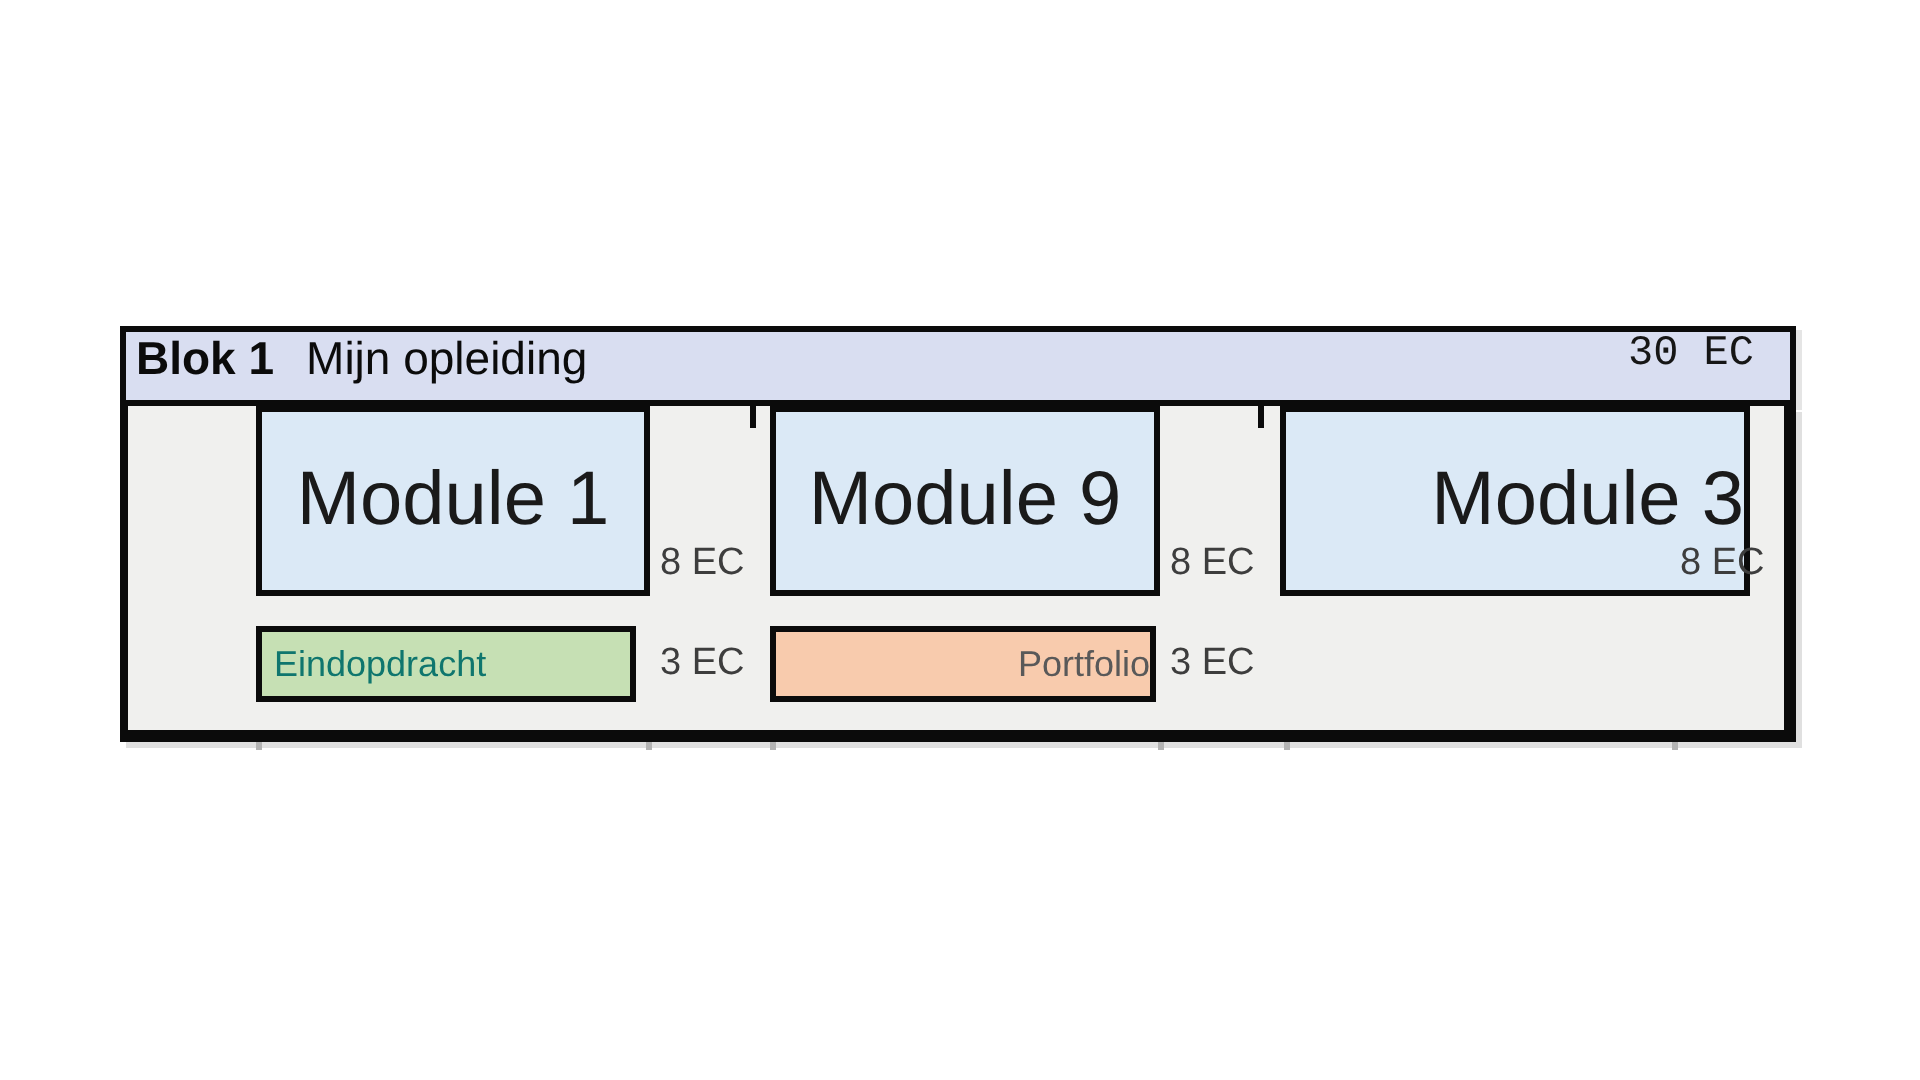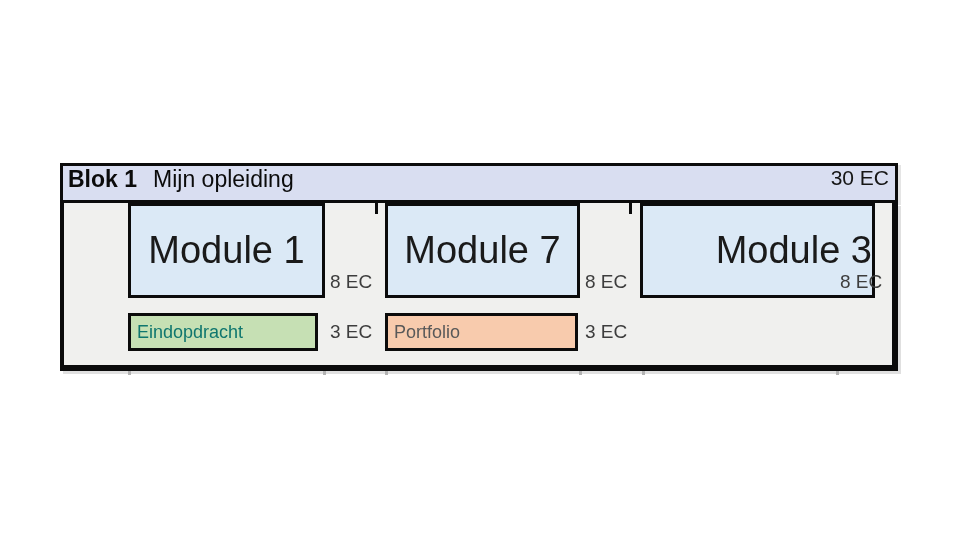--- a/index.html
+++ b/index.html
@@ -5,21 +5,21 @@
   html,body{margin:0;padding:0;}
   body{width:960px;height:540px;background:#ffffff;font-family:"Liberation Sans", sans-serif;}
   .stage{position:relative;width:960px;height:540px;background:#ffffff;overflow:hidden;}
 
   
   .header{position:absolute;left:60px;top:163px;width:838px;height:40px;box-sizing:border-box;
           background:#d9def1;border:3px solid #0b0b0b;display:flex;align-items:flex-start;
           box-shadow:3px 2px 0 rgba(0,0,0,0.10);}
   .blok-label{font-weight:bold;font-size:23px;color:#0b0b0b;margin-left:5px;letter-spacing:0px;}
   .header-title{font-size:23px;color:#0b0b0b;margin-left:16px;}
-  .header-total{margin-left:auto;margin-right:6px;font-size:21px;color:#161616;}
+  .header-total{margin-left:auto;margin-right:18px;font-size:21px;color:#161616;font-family:Liberation Mono, monospace;}
 
   
   .body-panel{position:absolute;left:60px;top:203px;width:838px;height:168px;box-sizing:border-box;
               background:#f0f0ee;border-left:4px solid #0b0b0b;border-right:6px solid #0b0b0b;
               border-bottom:6px solid #0b0b0b;box-shadow:3px 3px 0 rgba(0,0,0,0.12);}
 
   
   .module{position:absolute;top:203px;height:95px;box-sizing:border-box;background:#dbe9f6;
           border:3px solid #0b0b0b;display:flex;align-items:center;justify-content:center;
           font-size:38px;color:#1a1a1a;}
@@ -31,21 +31,21 @@
   .ec-label{position:absolute;font-size:19px;color:#3d3d3d;white-space:nowrap;text-align:right;}
   .ec-m1{left:330px;top:271px;}
   .ec-m2{left:585px;top:271px;}
   .ec-m3{left:840px;top:271px;}
 
   
   .deliverable{position:absolute;top:313px;height:38px;box-sizing:border-box;
                border:3px solid #0b0b0b;display:flex;align-items:center;
                padding-left:6px;font-size:18px;}
   .deliverable-1{left:128px;width:190px;background:#c6e0b4;color:#0f766e;}
-  .deliverable-2{left:385px;width:193px;background:#f8cbad;color:#595959;}
+  .deliverable-2{left:385px;width:193px;background:#f8cbad;color:#595959;justify-content:flex-end;}
   .ec-d1{left:330px;top:321px;}
   .ec-d2{left:585px;top:321px;}
 
   
   .htick{position:absolute;top:202px;width:3px;height:12px;background:#0b0b0b;}
   .htick-1{left:375px;} .htick-2{left:629px;} .htick-3{left:837px;}
   .btick{position:absolute;top:371px;width:3px;height:4px;background:#b3b3b3;}
   .btick-1{left:128px;} .btick-2{left:323px;} .btick-3{left:385px;}
   .btick-4{left:579px;} .btick-5{left:642px;} .btick-6{left:836px;}
 </style>
@@ -63,21 +63,21 @@
   <div class="body-panel"></div>
 
   <div class="htick htick-1"></div>
   <div class="htick htick-2"></div>
   <div class="htick htick-3"></div>
 
   <div class="module module-1">
     <span>Module 1</span>
   </div>
   <div class="module module-2">
-    <span>Module 7</span>
+    <span>Module 9</span>
   </div>
   <div class="module module-3">
     <span>Module 3</span>
   </div>
 
   <span class="ec-label ec-m1">8 EC</span>
   <span class="ec-label ec-m2">8 EC</span>
   <span class="ec-label ec-m3">8 EC</span>
 
   <div class="deliverable deliverable-1">

